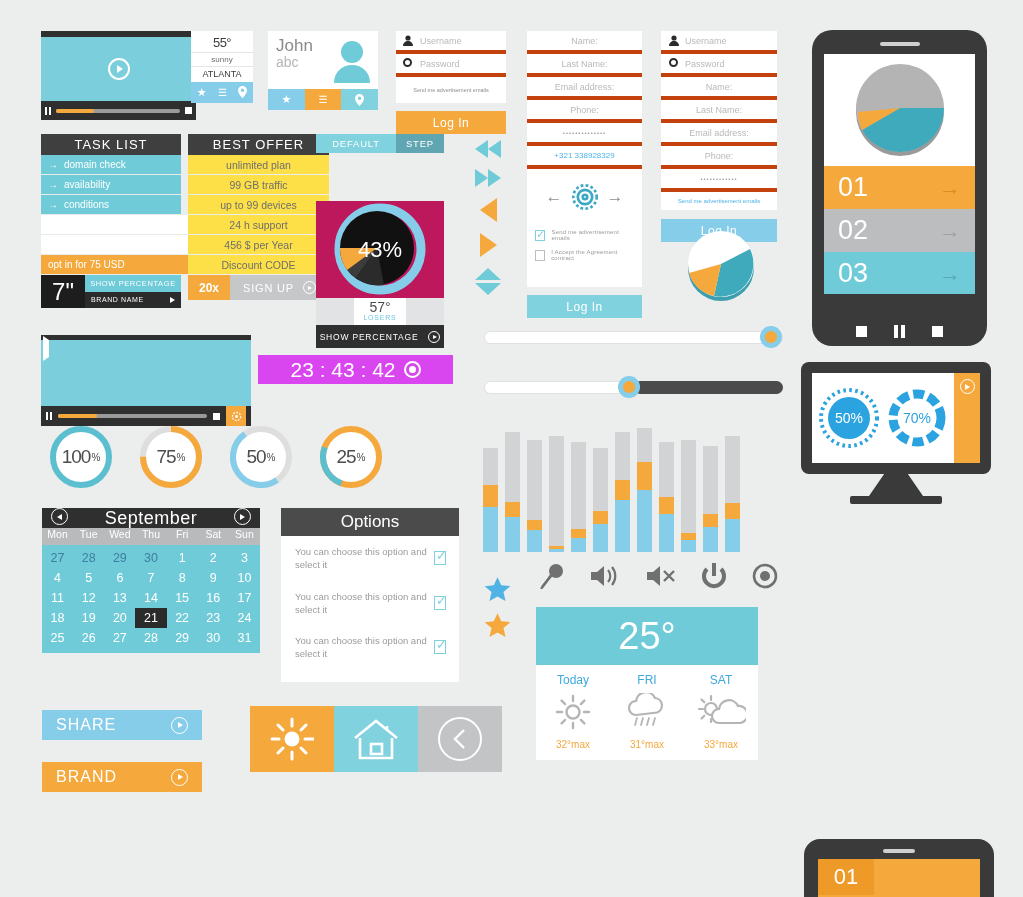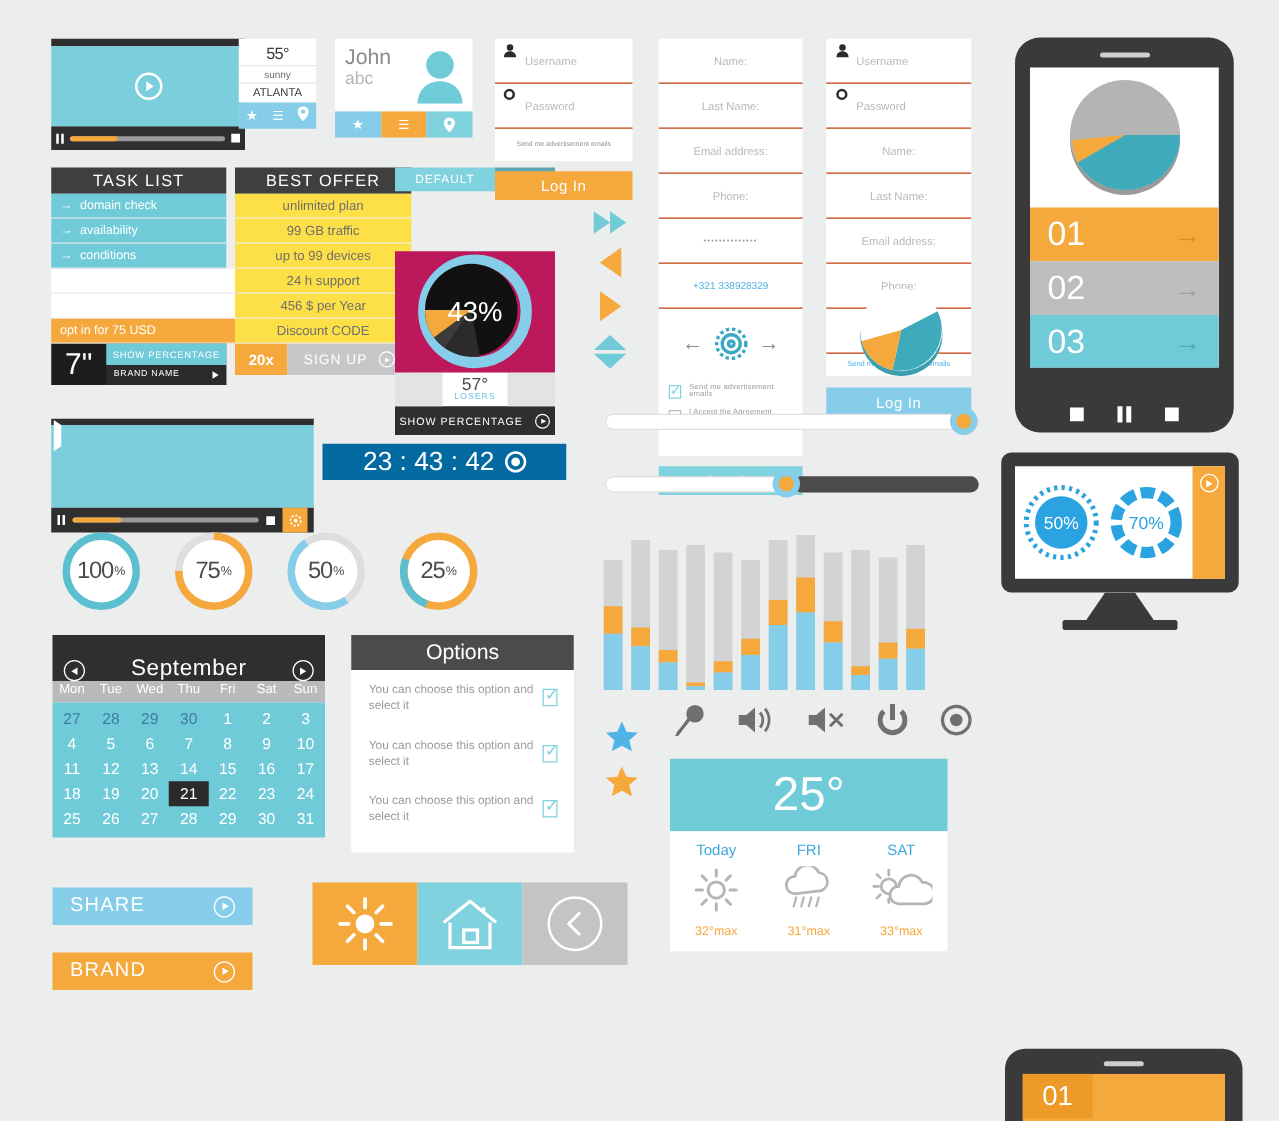--- a/index.html
+++ b/index.html
@@ -92,21 +92,21 @@
   .ds .foot{height:23px;background:#2f2f2f;color:#fff;font-size:8.5px;display:flex;align-items:center;justify-content:center;gap:10px;letter-spacing:.8px;}
 
   
   .arrcol{display:flex;flex-direction:column;gap:11px;align-items:center;}
   .dblarr{display:flex;}
   .dblarr i{display:block;width:0;height:0;}
   .tri{width:0;height:0;}
 
   
   .form{background:#fff;}
-  .form .fr{height:36px;border-bottom:1px solid #c2410c;display:flex;align-items:center;font-size:9px;color:#b9b9b9;font-weight:300;justify-content:center;}
+  .form .fr{height:23px;border-bottom:4px solid #c2410c;display:flex;align-items:center;font-size:9px;color:#b9b9b9;font-weight:300;justify-content:center;}
   .form .fr.lft{justify-content:flex-start;padding-left:24px;position:relative;}
   .btn{height:23px;display:flex;align-items:center;justify-content:center;color:#fff;font-size:12px;font-weight:300;letter-spacing:.5px;}
 
   .chkrow{display:flex;align-items:center;gap:6px;padding:4px 8px;}
   .chkbox{width:11px;height:11px;border:1.3px solid #7fd2de;background:#fff;position:relative;}
   .chkbox.on:after{content:"✓";position:absolute;left:0;top:-3px;font-size:11px;color:#7fd2de;}
   .chkbox.off{border-color:#bdbdbd;}
   .chktxt{font-size:6px;color:#9a9a9a;letter-spacing:.2px;}
 
   
@@ -117,21 +117,21 @@
   .knob i{width:12px;height:12px;border-radius:50%;background:#f5a83c;display:block;}
 
   
   .pcirc{width:66px;height:66px;position:relative;}
   .pcirc .lbl{position:absolute;inset:0;display:flex;align-items:center;justify-content:center;color:#4d4d4d;font-weight:300;}
   .pcirc .lbl b{font-weight:300;font-size:19px;letter-spacing:-1px;}
   .pcirc .lbl s{text-decoration:none;font-size:10px;margin-left:1px;}
 
   
   .cal{width:218px;}
-  .cal .hdr{height:37px;background:#2f2f2f;color:#fff;display:flex;align-items:flex-end;justify-content:space-between;padding:0 9px;}
+  .cal .hdr{height:20px;background:#2f2f2f;color:#fff;display:flex;align-items:flex-start;justify-content:space-between;padding:0 9px;}
   .cal .hdr .m{font-size:18px;font-weight:300;letter-spacing:.5px;}
   .navc{width:17px;height:17px;border-radius:50%;border:1.5px solid #fff;display:flex;align-items:center;justify-content:center;}
   .cal .dow{height:17px;background:#b9babb;color:#fff;display:flex;font-size:10.5px;font-weight:300;}
   .cal .dow div{flex:1;text-align:center;}
   .cal .grid{background:#6fcbd8;padding:3px 0 5px;}
   .cal .wk{display:flex;}
   .cal .wk div{flex:1;text-align:center;color:#fff;font-size:12.5px;font-weight:300;padding:3px 0;}
   .cal .wk div.prev{color:#3f7d9e;}
   .cal .wk div.sel{background:#2b2b2b;}
 
@@ -489,21 +489,21 @@
       <span class="gearbtn">
         <svg width="11" height="11" viewBox="0 0 12 12">
             <circle cx="6" cy="6" r="4.5" fill="none" stroke="#fff" stroke-width="1.4" stroke-dasharray="2 1.4"></circle>
             <circle cx="6" cy="6" r="1.6" fill="#fff"></circle>
           </svg>
       </span>
     </div>
   </div>
 
   <div class="abs" style="left:258px;top:355px;width:195px;">
-    <div style="height:29px;background:#0369a1;color:#fff;display:flex;align-items:center;justify-content:center;gap:8px;font-size:21px;font-weight:300;">
+    <div style="height:29px;background:#d946ef;color:#fff;display:flex;align-items:center;justify-content:center;gap:8px;font-size:21px;font-weight:300;">
       <span>23 : 43 : 42</span>
       <span style="width:17px;height:17px;border:2.5px solid #fff;border-radius:50%;display:flex;align-items:center;justify-content:center;">
           <i style="width:7px;height:7px;background:#fff;border-radius:50%;display:block;"></i>
         </span>
     </div>
   </div>
 
   <div class="abs" style="left:48px;top:424px;display:flex;gap:24px;">
     <div class="pcirc">
       <svg width="66" height="66" viewBox="0 0 66 66">

